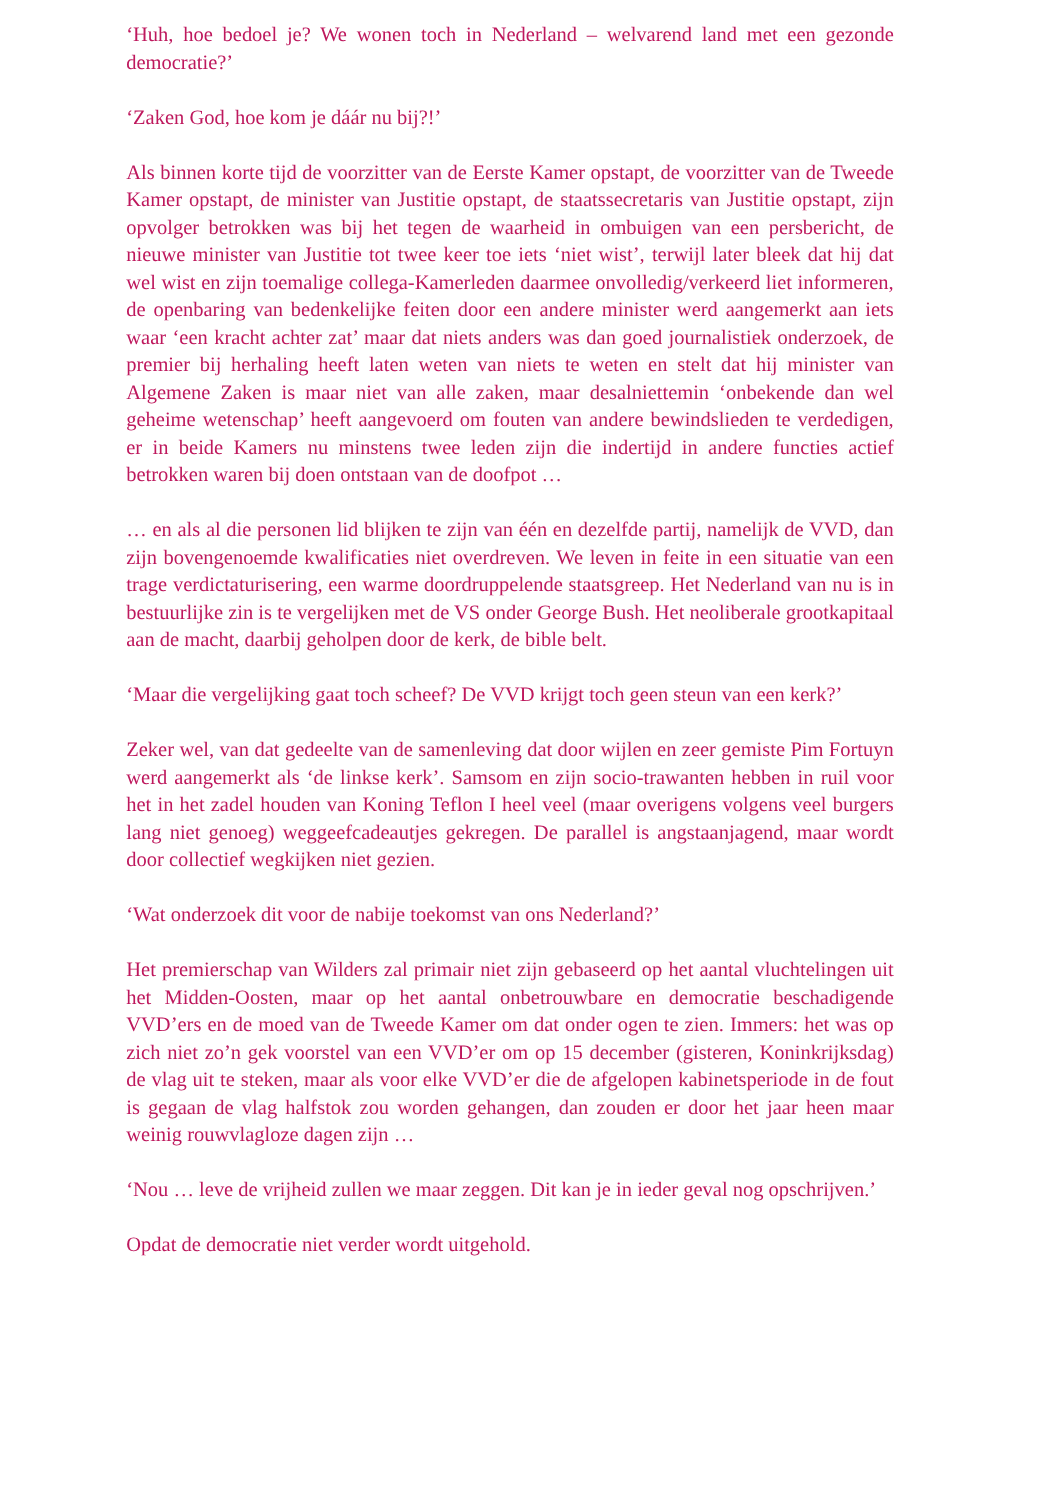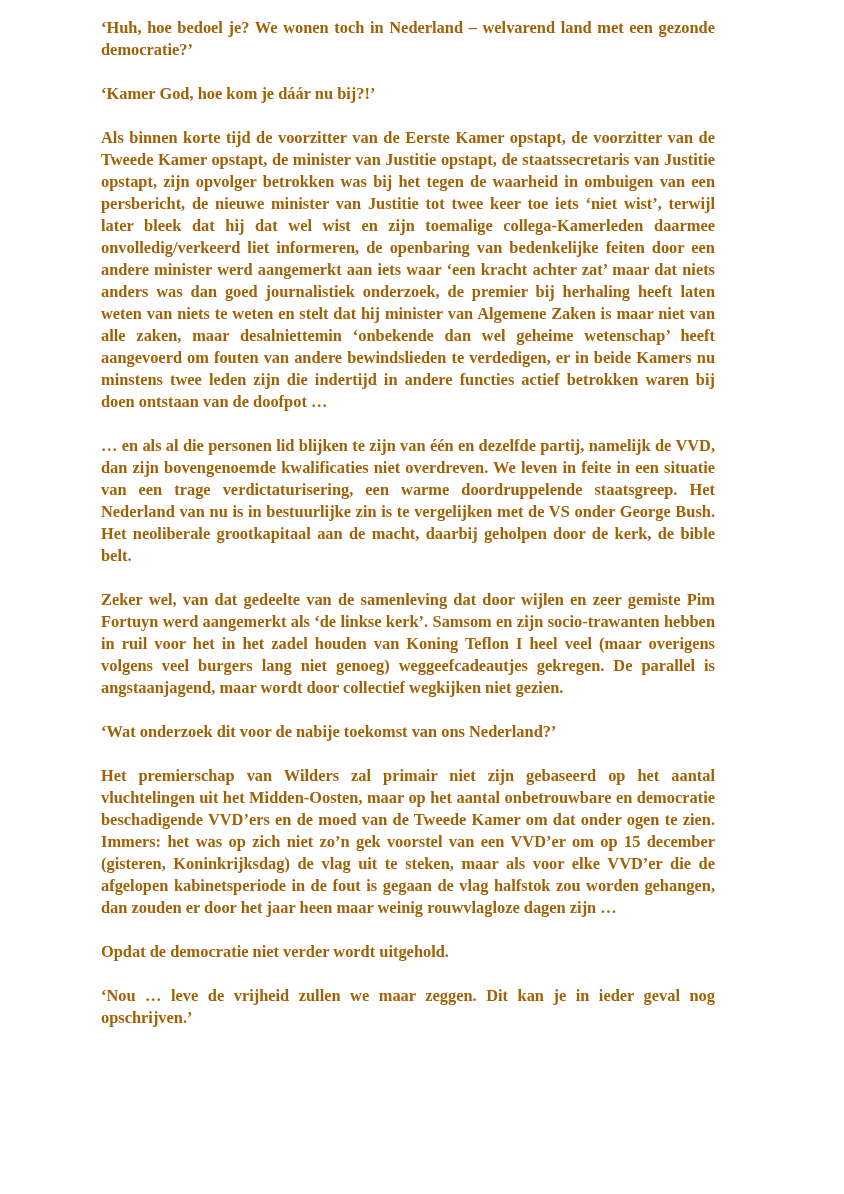--- a/index.html
+++ b/index.html
@@ -14,38 +14,38 @@
       overflow: hidden;
     }
     .page {
       position: absolute;
       left: 101px;
       top: 17px;
       width: 614px;
       font-family: "Liberation Serif", "DejaVu Serif", serif;
       font-size: 16.4px;
       line-height: 22px;
-      color: #a16207;
-      font-weight: bold;
+      color: #be185d;
     }
     .para {
       margin: 0 0 22px 0;
       text-align: justify;
       hyphens: none;
     }
     .para.last-line-left {
       text-align-last: left;
     }
   </style>
 </head>
 <body>
 
 <div class="page">
   <p class="para last-line-left">‘Huh, hoe bedoel je? We wonen toch in Nederland – welvarend land met een gezonde democratie?’</p>
-  <p class="para last-line-left">‘Kamer God, hoe kom je dáár nu bij?!’</p>
+  <p class="para last-line-left">‘Zaken God, hoe kom je dáár nu bij?!’</p>
   <p class="para last-line-left">Als binnen korte tijd de voorzitter van de Eerste Kamer opstapt, de voorzitter van de Tweede Kamer opstapt, de minister van Justitie opstapt, de staatssecretaris van Justitie opstapt, zijn opvolger betrokken was bij het tegen de waarheid in ombuigen van een persbericht, de nieuwe minister van Justitie tot twee keer toe iets ‘niet wist’, terwijl later bleek dat hij dat wel wist en zijn toemalige collega-Kamerleden daarmee onvolledig/verkeerd liet informeren, de openbaring van bedenkelijke feiten door een andere minister werd aangemerkt aan iets waar ‘een kracht achter zat’ maar dat niets anders was dan goed journalistiek onderzoek, de premier bij herhaling heeft laten weten van niets te weten en stelt dat hij minister van Algemene Zaken is maar niet van alle zaken, maar desalniettemin ‘onbekende dan wel geheime wetenschap’ heeft aangevoerd om fouten van andere bewindslieden te verdedigen, er in beide Kamers nu minstens twee leden zijn die indertijd in andere functies actief betrokken waren bij doen ontstaan van de doofpot …</p>
   <p class="para last-line-left">… en als al die personen lid blijken te zijn van één en dezelfde partij, namelijk de VVD, dan zijn bovengenoemde kwalificaties niet overdreven. We leven in feite in een situatie van een trage verdictaturisering, een warme doordruppelende staatsgreep. Het Nederland van nu is in bestuurlijke zin is te vergelijken met de VS onder George Bush. Het neoliberale grootkapitaal aan de macht, daarbij geholpen door de kerk, de bible belt.</p>
+  <p class="para last-line-left">‘Maar die vergelijking gaat toch scheef? De VVD krijgt toch geen steun van een kerk?’</p>
   <p class="para last-line-left">Zeker wel, van dat gedeelte van de samenleving dat door wijlen en zeer gemiste Pim Fortuyn werd aangemerkt als ‘de linkse kerk’. Samsom en zijn socio-trawanten hebben in ruil voor het in het zadel houden van Koning Teflon I heel veel (maar overigens volgens veel burgers lang niet genoeg) weggeefcadeautjes gekregen. De parallel is angstaanjagend, maar wordt door collectief wegkijken niet gezien.</p>
   <p class="para last-line-left">‘Wat onderzoek dit voor de nabije toekomst van ons Nederland?’</p>
   <p class="para last-line-left">Het premierschap van Wilders zal primair niet zijn gebaseerd op het aantal vluchtelingen uit het Midden-Oosten, maar op het aantal onbetrouwbare en democratie beschadigende VVD’ers en de moed van de Tweede Kamer om dat onder ogen  te zien. Immers: het was op zich niet zo’n gek voorstel van een VVD’er om op 15 december (gisteren, Koninkrijksdag) de vlag uit te steken, maar als voor elke VVD’er die de afgelopen kabinetsperiode in de fout is gegaan de vlag halfstok zou worden gehangen, dan zouden er door het jaar heen maar weinig rouwvlagloze dagen zijn …</p>
+  <p class="para last-line-left">‘Nou … leve de vrijheid zullen we maar zeggen. Dit kan je in ieder geval nog opschrijven.’</p>
   <p class="para last-line-left">Opdat de democratie niet verder wordt uitgehold.</p>
-  <p class="para last-line-left">‘Nou … leve de vrijheid zullen we maar zeggen. Dit kan je in ieder geval nog opschrijven.’</p>
 </div>
 
 </body></html>

